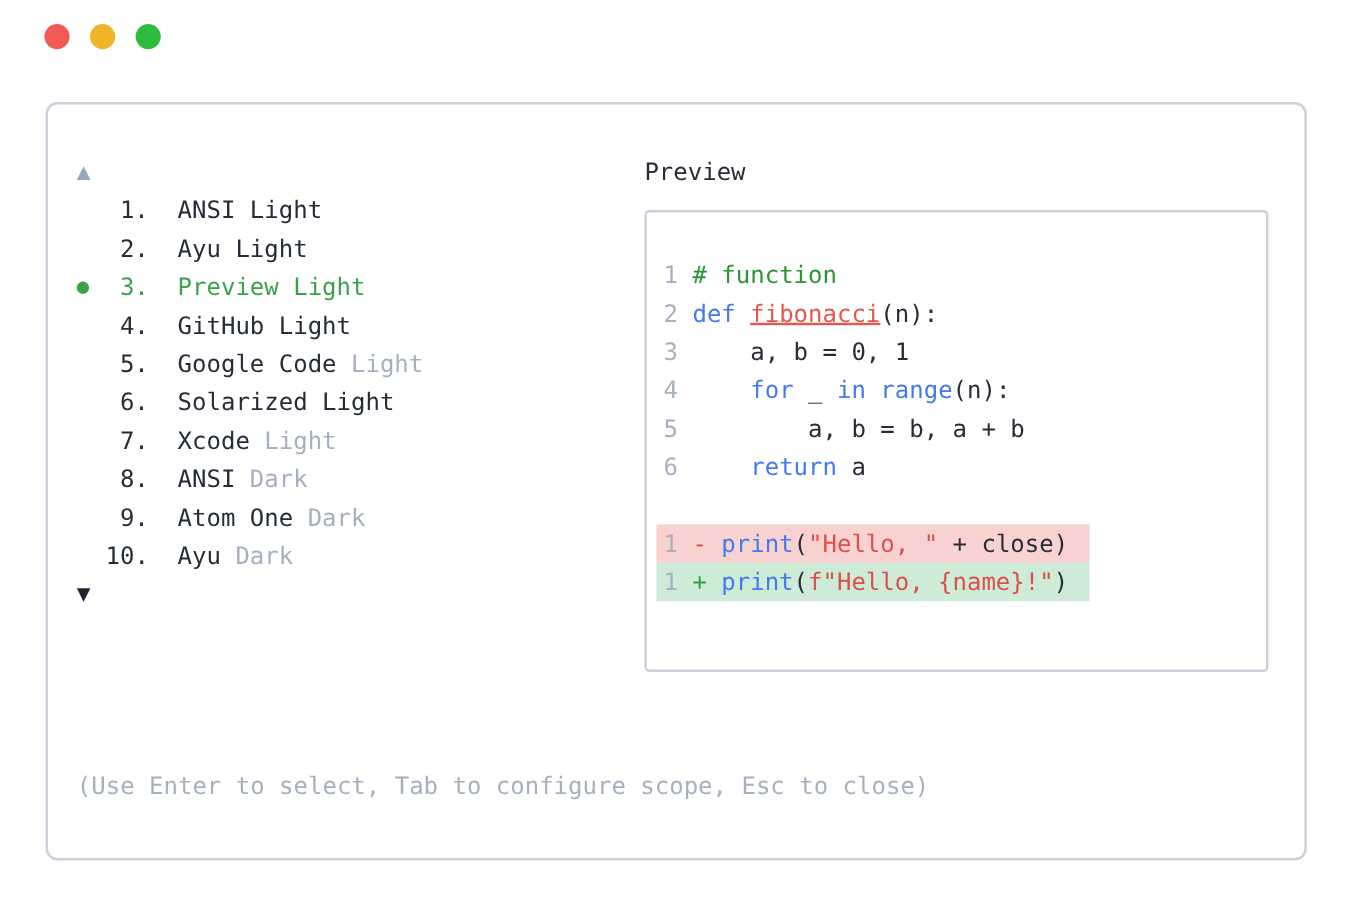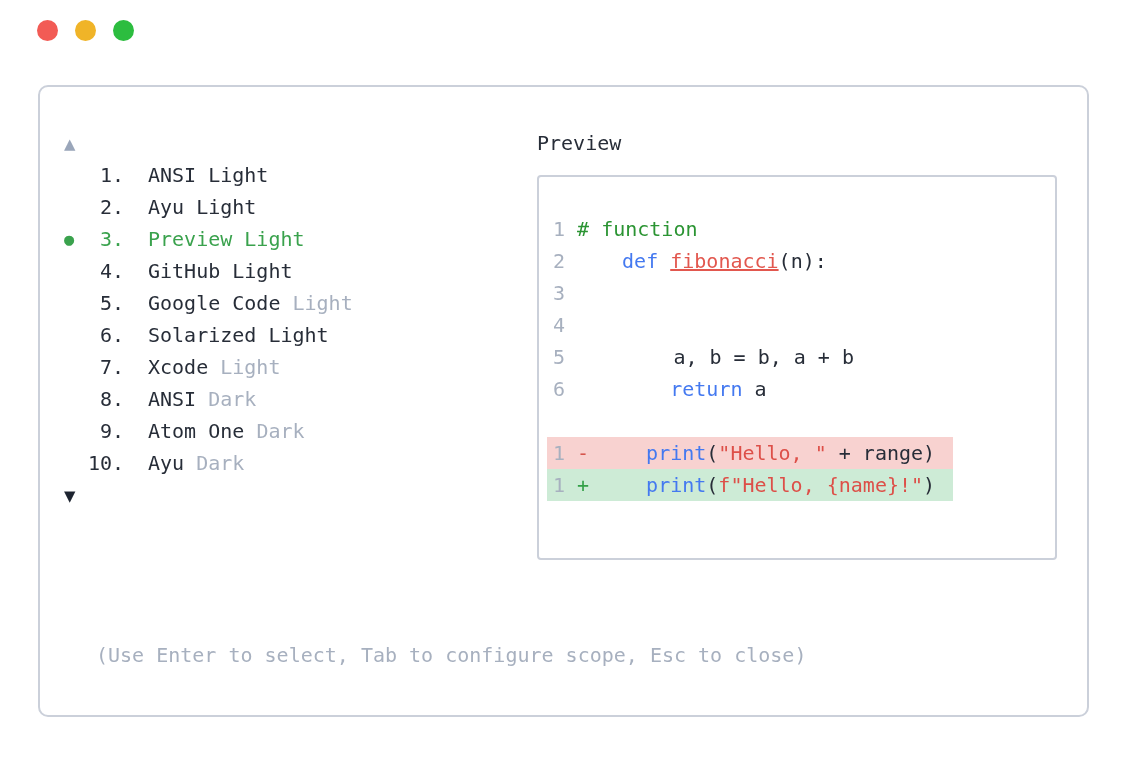--- a/index.html
+++ b/index.html
@@ -45,39 +45,39 @@
   .marker{width:24px;flex:none;color:var(--accent-green);font-size:17px;}
   .num{width:36px;flex:none;text-align:right;}
   .num-gap{width:24px;flex:none;}
   .label{white-space:pre;}
 
   .t-dark{color:var(--text-dark);}
   .t-muted{color:var(--text-muted);}
   .t-selected{color:var(--accent-green);}
   .t-plain{color:var(--text-dark);}
   .t-comment{color:var(--comment-green);}
-  .t-keyword{color:var(--keyword-blue);margin-left:45px;}
+  .t-keyword{color:var(--keyword-blue);}
   .t-func{color:var(--func-red);text-decoration:underline;}
   .t-string{color:var(--string-red);}
   .t-minus{color:var(--minus-red);}
   .t-plus{color:var(--plus-green);}
 
   .preview-title{height:32px;}
   .preview-box{margin-top:16px;width:520px;height:385px;border:2px solid var(--border-grey);
     border-radius:4px;padding:36px 0 0 8px;overflow:hidden;}
   .code-row{display:flex;height:32px;line-height:32px;padding:0 18px 0 6px;width:max-content;}
   .lnum{min-width:12px;text-align:right;margin-right:12px;color:var(--text-muted);flex:none;}
   .sign{margin-right:12px;flex:none;}
   .code-text{white-space:pre;}
   .code-text span{white-space:pre;}
   .spacer{height:32px;}
   .diff-removed{background:var(--diff-removed-bg);}
   .diff-added{background:var(--diff-added-bg);}
 
-  .hint{position:absolute;left:24px;top:552px;height:32px;white-space:pre;margin-left:32px;}
+  .hint{position:absolute;left:24px;top:552px;height:32px;white-space:pre;}
 </style>
 </head>
 <body>
 
 <div class="traffic">
   <span class="dot red"></span>
   <span class="dot yellow"></span>
   <span class="dot green"></span>
 </div>
 
@@ -156,39 +156,41 @@
             <div class="code-row">
               <span class="lnum">1</span>
               <span class="code-text"><span class="t-comment"># function</span></span>
             </div>
             <div class="code-row">
               <span class="lnum">2</span>
               <span class="code-text"><span class="t-keyword">def</span><span class="t-plain"> </span><span class="t-func">fibonacci</span><span class="t-plain">(n):</span></span>
             </div>
             <div class="code-row">
               <span class="lnum">3</span>
+              <span class="code-text"><span class="t-plain">    a, b = 0, 1</span></span>
             </div>
             <div class="code-row">
               <span class="lnum">4</span>
+              <span class="code-text"><span class="t-plain">    </span><span class="t-keyword">for</span><span class="t-plain"> _ </span><span class="t-keyword">in</span><span class="t-plain"> </span><span class="t-keyword">range</span><span class="t-plain">(n):</span></span>
             </div>
             <div class="code-row">
               <span class="lnum">5</span>
               <span class="code-text"><span class="t-plain">        a, b = b, a + b</span></span>
             </div>
             <div class="code-row">
               <span class="lnum">6</span>
               <span class="code-text"><span class="t-plain">    </span><span class="t-keyword">return</span><span class="t-plain"> a</span></span>
             </div>
           </div>
         <div class="spacer"></div>
         <div>
             <div class="code-row diff-removed">
               <span class="lnum">1</span>
               <span class="sign t-minus">-</span>
-              <span class="code-text"><span class="t-keyword">print</span><span class="t-plain">(</span><span class="t-string">"Hello, "</span><span class="t-plain"> + range)</span></span>
+              <span class="code-text"><span class="t-keyword">print</span><span class="t-plain">(</span><span class="t-string">"Hello, "</span><span class="t-plain"> + close)</span></span>
             </div>
             <div class="code-row diff-added">
               <span class="lnum">1</span>
               <span class="sign t-plus">+</span>
               <span class="code-text"><span class="t-keyword">print</span><span class="t-plain">(</span><span class="t-string">f"Hello, {name}!"</span><span class="t-plain">)</span></span>
             </div>
           </div>
       </div>
     </div>
   </div>

